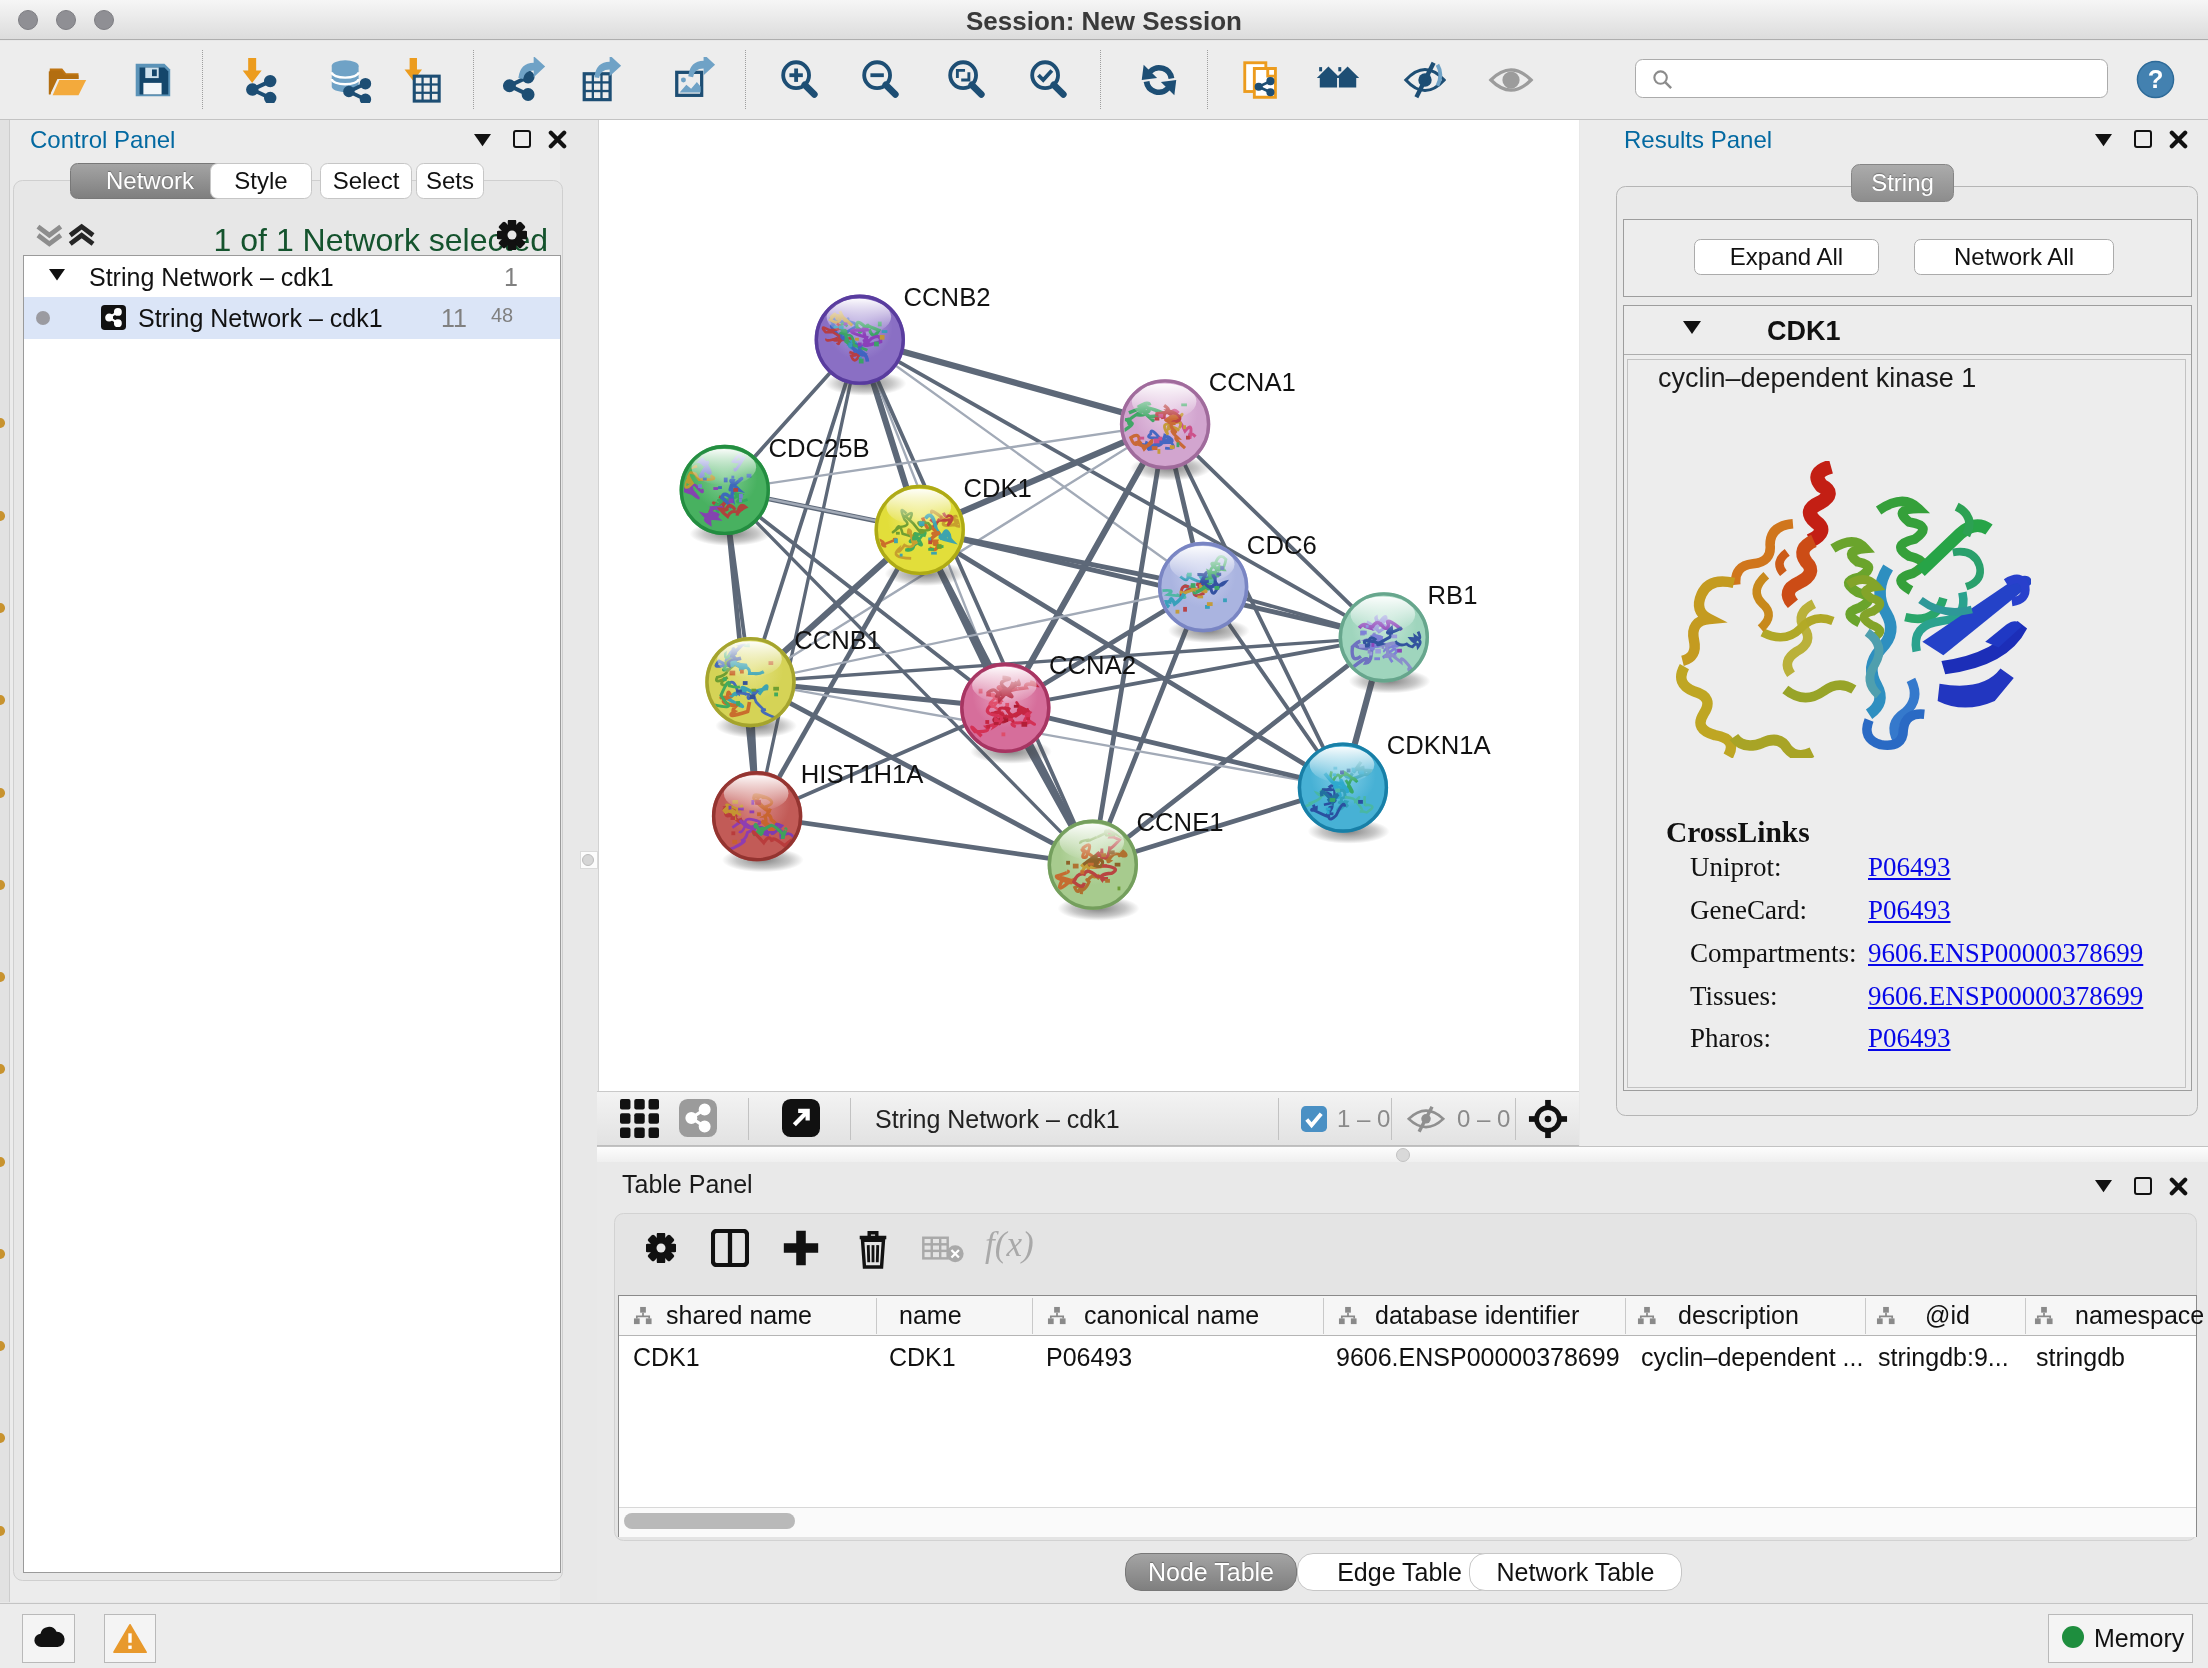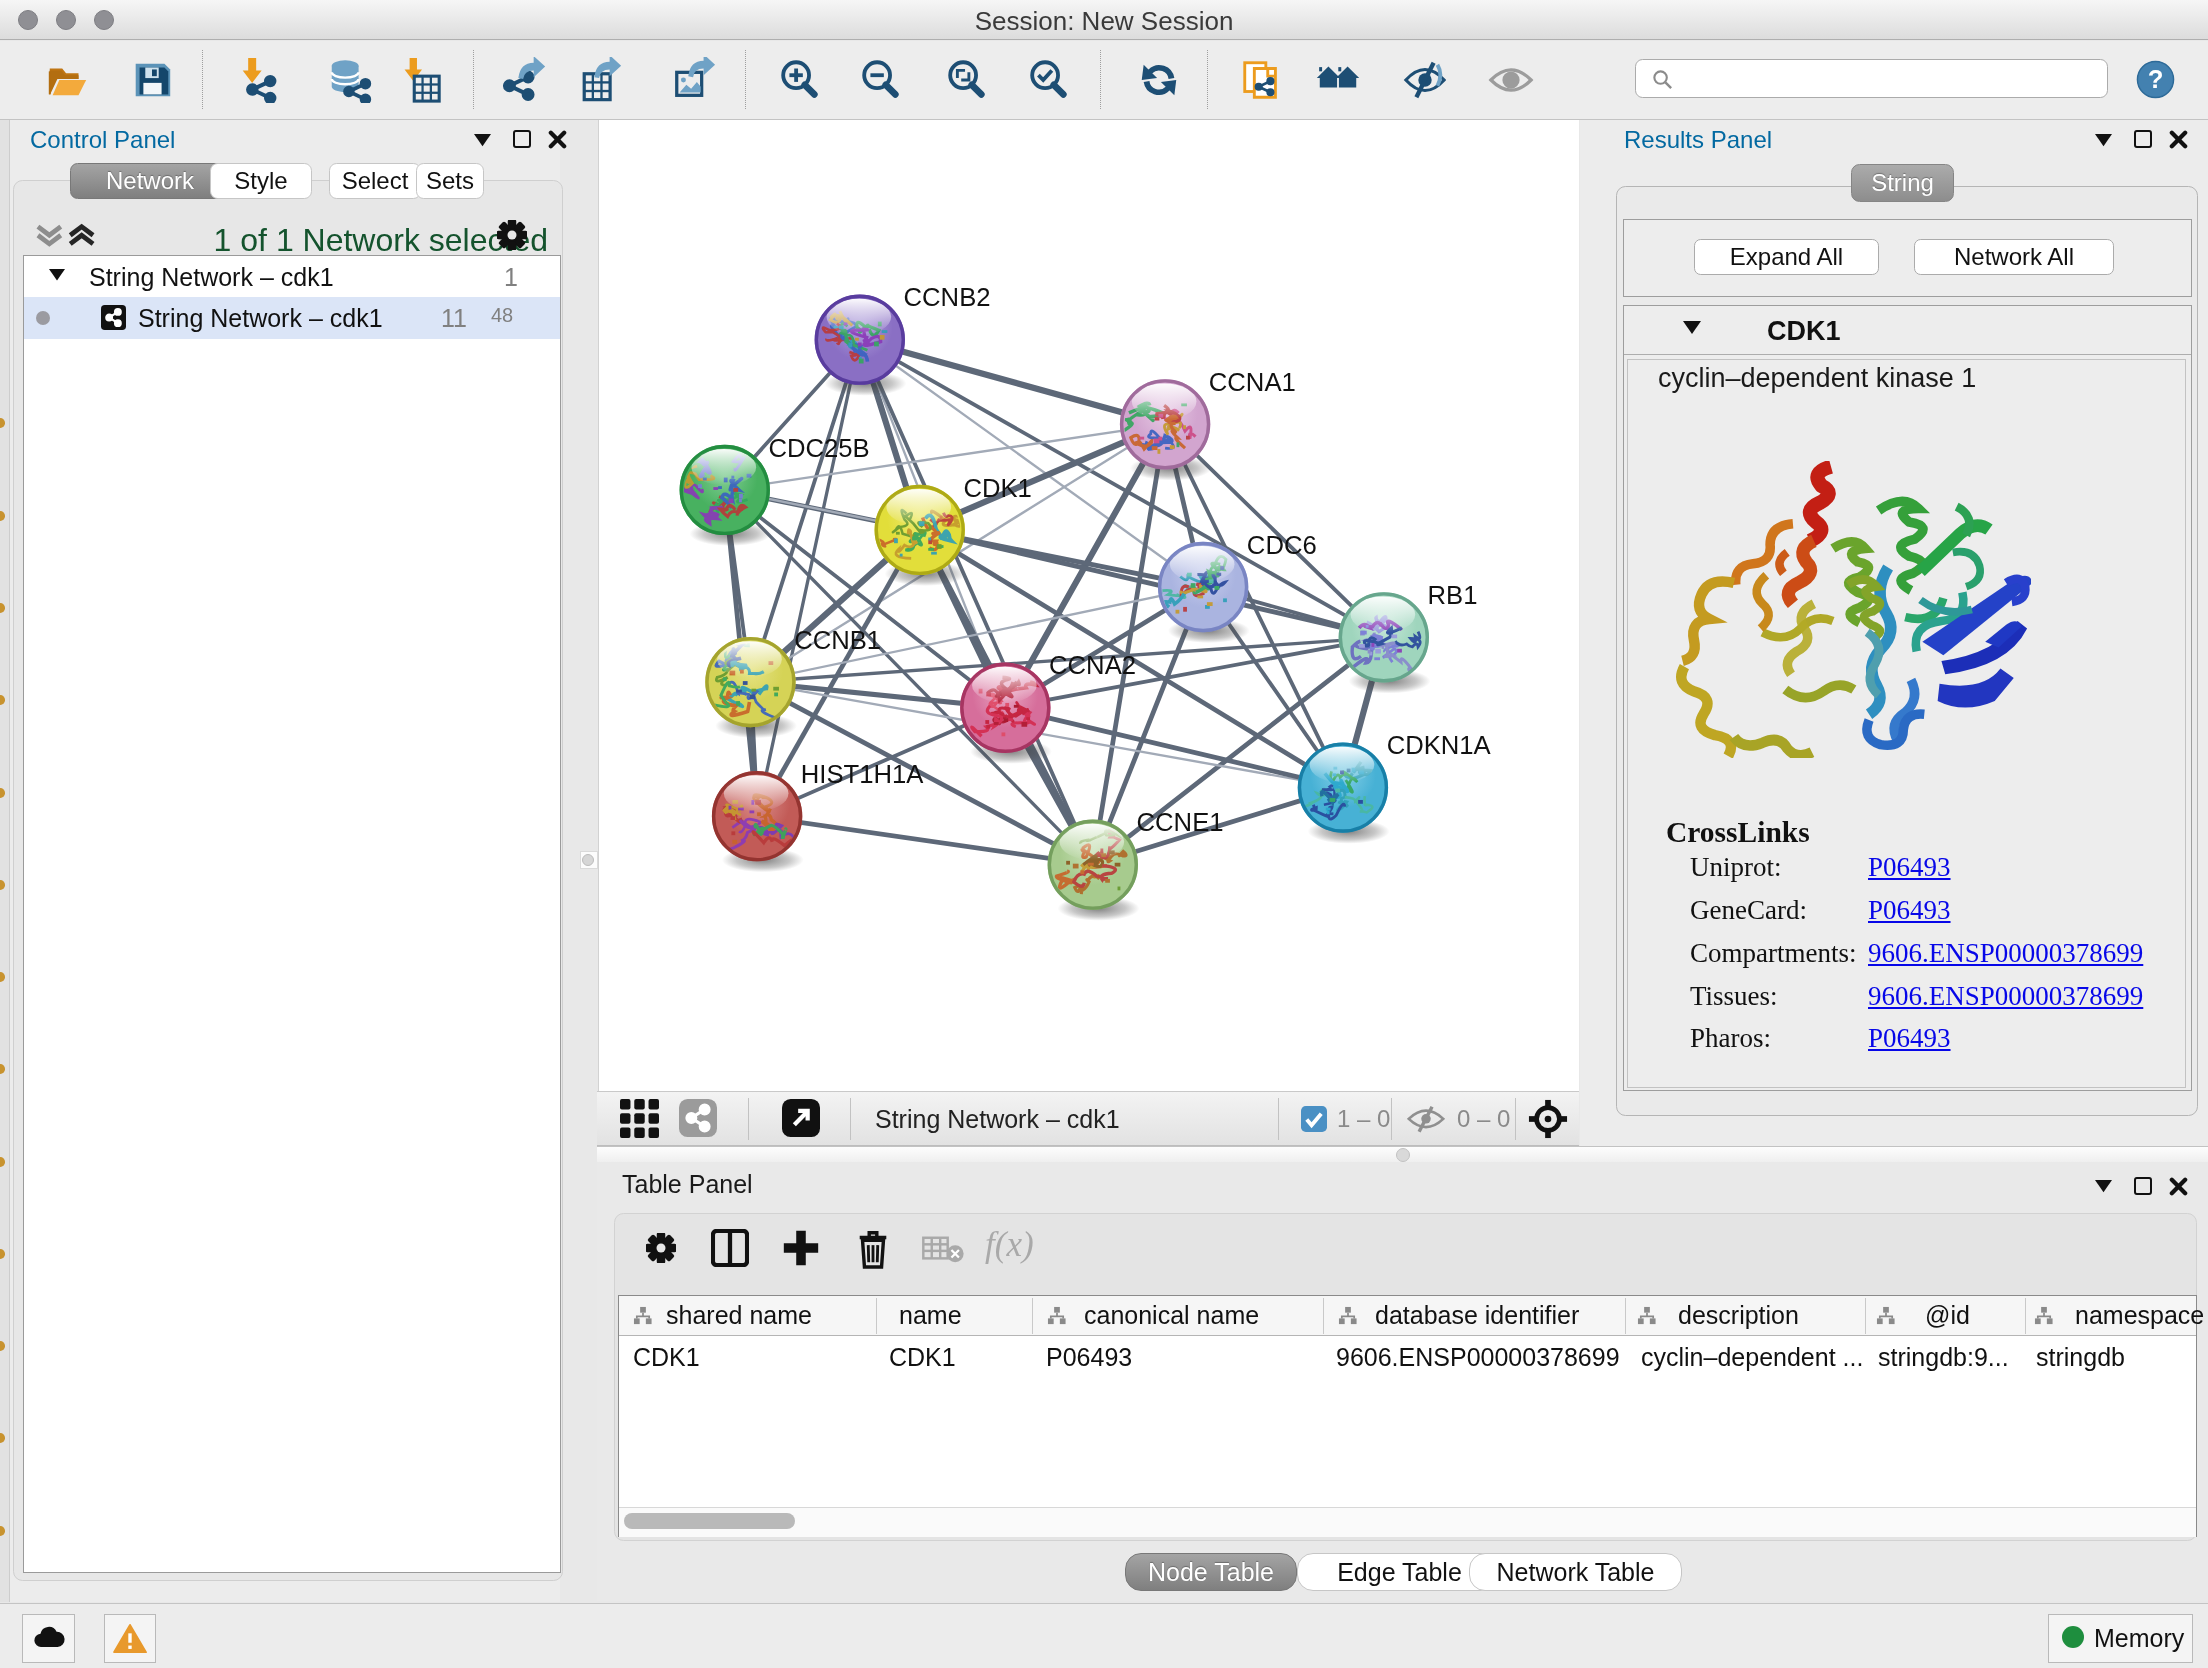--- a/index.html
+++ b/index.html
@@ -3,21 +3,21 @@
 *{margin:0;padding:0;box-sizing:border-box}
 html,body{width:2208px;height:1668px;overflow:hidden}
 body{font-family:"Liberation Sans",sans-serif;background:#e8e8e8;position:relative}
 .abs{position:absolute}
 
 #titlebar{position:absolute;left:0;top:0;width:2208px;height:40px;
  background:linear-gradient(#f6f6f6,#dcdcdc);border-bottom:1px solid #aeaeae}
 #titlebar .dot{position:absolute;top:9.5px;width:20px;height:20px;border-radius:50%;
  background:#8f8f94;border:1px solid #7e7e83}
 #title{position:absolute;left:0;top:5.7px;width:100%;text-align:center;
- font-size:26px;font-weight:400;color:#3a3a3a}
+ font-size:26px;font-weight:700;color:#3a3a3a}
 
 #toolbar{position:absolute;left:0;top:41px;width:2208px;height:79px;
  background:#ededed;border-bottom:1px solid #c3c3c3}
 .tsep{position:absolute;top:50px;height:59px;width:0;
  border-left:1.9px dotted #9e9e9e}
 .ticon{position:absolute;top:57px;width:46px;height:46px}
 #searchbox{position:absolute;left:1635px;top:59px;width:473px;height:39px;
  background:#fff;border:1.9px solid #ababab;border-radius:7.6px}
 
 .ptitle{font-size:24px;color:#0369a1}
@@ -255,21 +255,21 @@
   </svg>
 <div class="abs" style="left:513px;top:130px;width:18px;height:18px;border:2.4px solid #111;border-radius:2.9px"></div>
 <svg class="abs" style="left:548px;top:130px" width="19" height="19" viewBox="0 0 20 20">
     <g stroke="#111" stroke-width="4.5" stroke-linecap="round">
       <line x1="3" y1="3" x2="17" y2="17"></line>
       <line x1="17" y1="3" x2="3" y2="17"></line>
     </g>
   </svg>
 <div class="tab tabsel" style="left:70px;width:160px">Network</div>
 <div class="tab" style="left:210px;width:102px">Style</div>
-<div class="tab" style="left:329px;width:92px">Select</div>
+<div class="tab" style="left:320px;width:92px">Select</div>
 <div class="tab" style="left:416px;width:68px">Sets</div>
 <div id="cbox"></div>
 <div id="chead"></div>
 <svg class="abs" style="left:34px;top:221px" width="63" height="28.5" viewBox="0 0 66 30">
     <g fill="none" stroke="#8d8d8d" stroke-width="5">
       <path d="M4 6 l12 9 12-9"></path>
       <path d="M4 15 l12 9 12-9"></path>
     </g>
     <g fill="none" stroke="#262626" stroke-width="5">
       <path d="M38 15 l12-9 12 9"></path>

